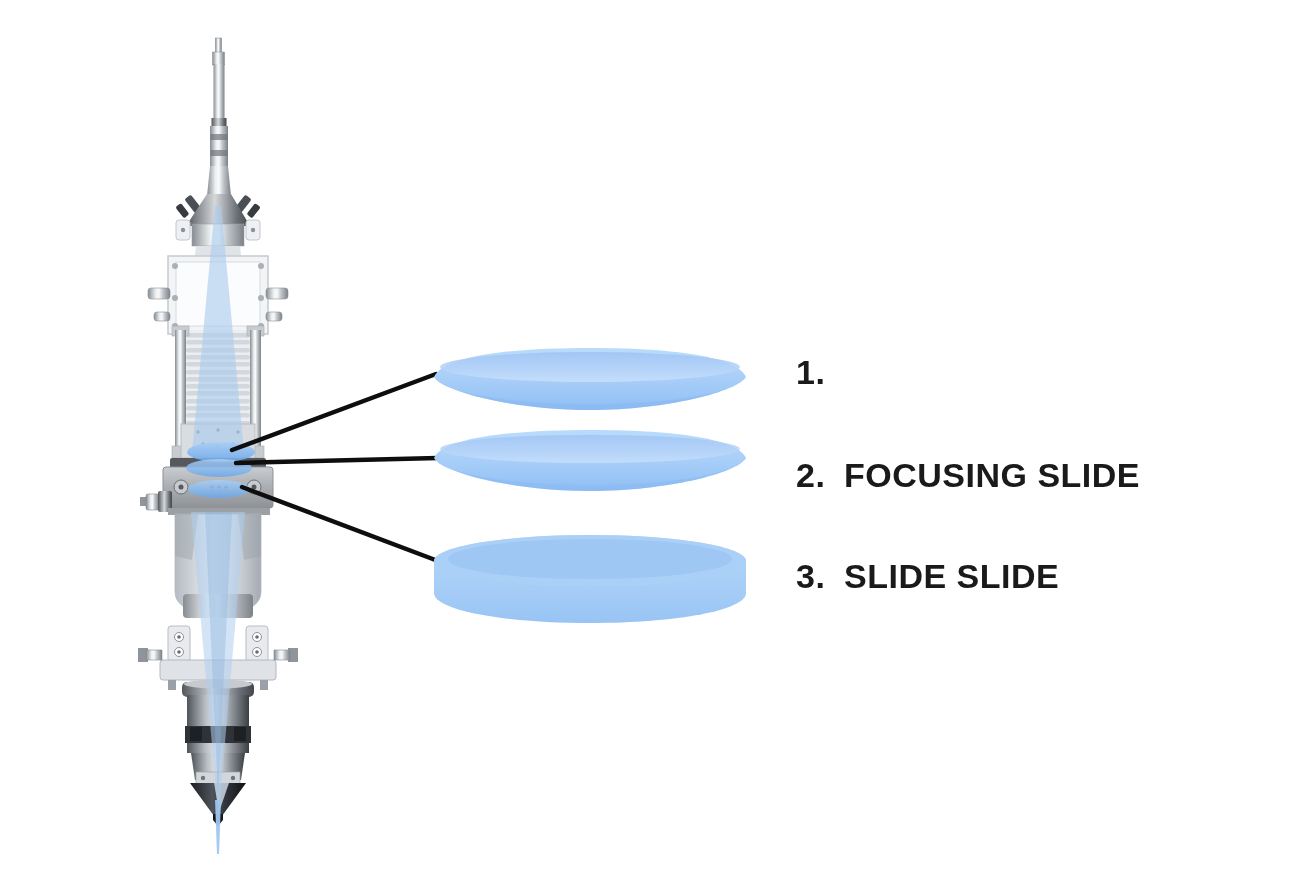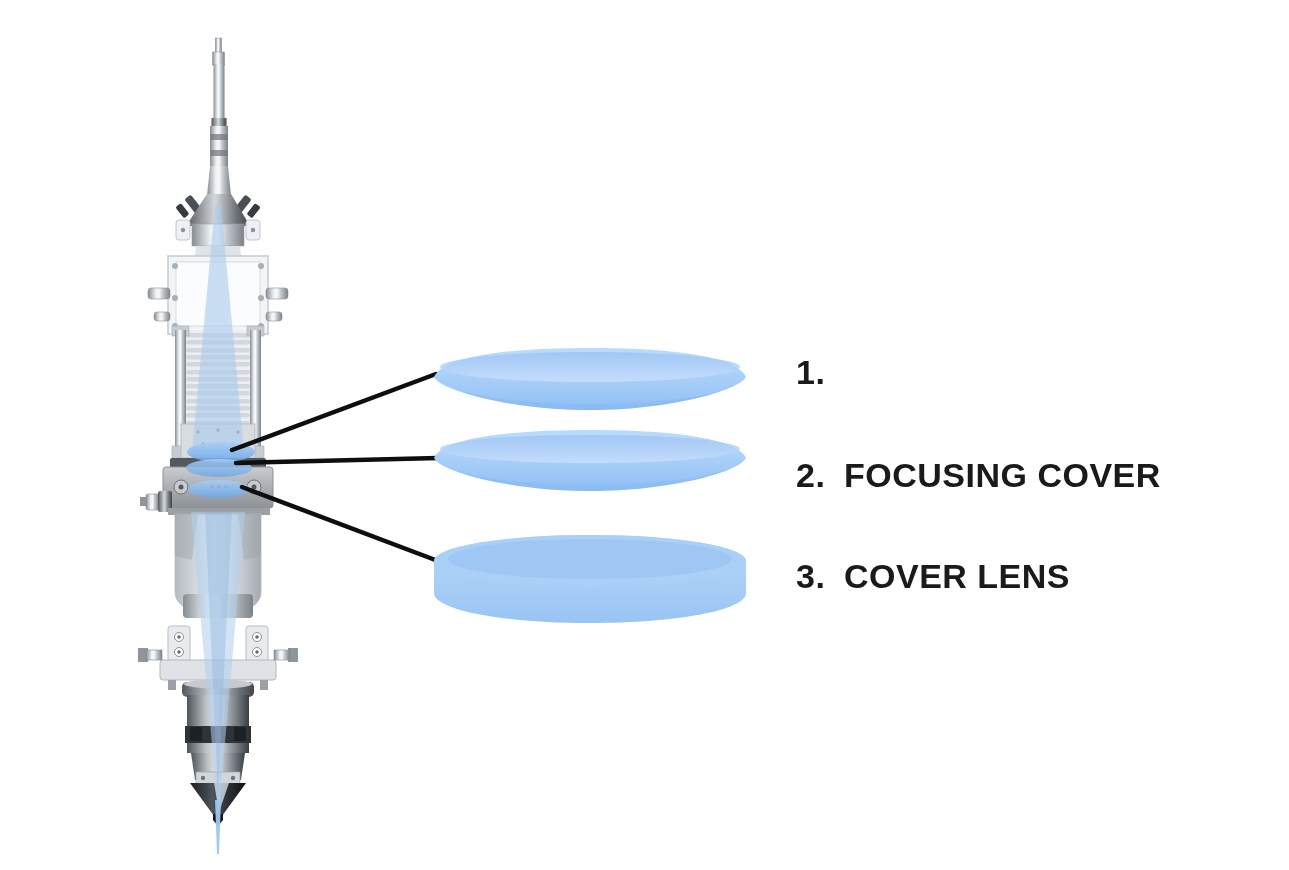--- a/index.html
+++ b/index.html
@@ -285,21 +285,21 @@
       <ellipse cx="590" cy="559" rx="142" ry="20" fill="#9cc5f3" opacity="0.9"></ellipse>
     </g>
   </svg>
 
   <div class="label-row label-1">
     <span class="label-number">1.</span>
   </div>
 
   <div class="label-row label-2">
     <span class="label-number">2.</span>
-    <span class="label-text">FOCUSING COVER</span>
+    <span class="label-text">FOCUSING SLIDE</span>
   </div>
 
   <div class="label-row label-3">
     <span class="label-number">3.</span>
-    <span class="label-text">COVER LENS</span>
+    <span class="label-text">SLIDE SLIDE</span>
   </div>
 
 </div>
 
 </body></html>

